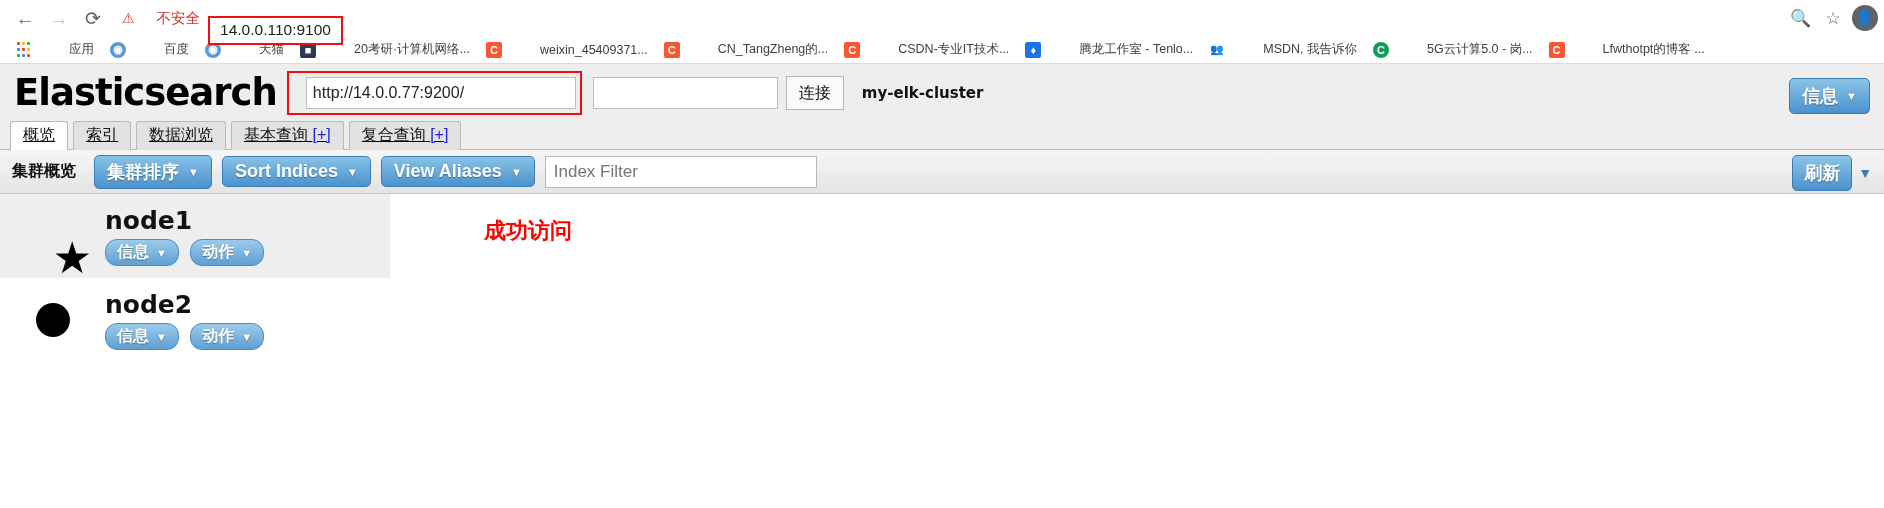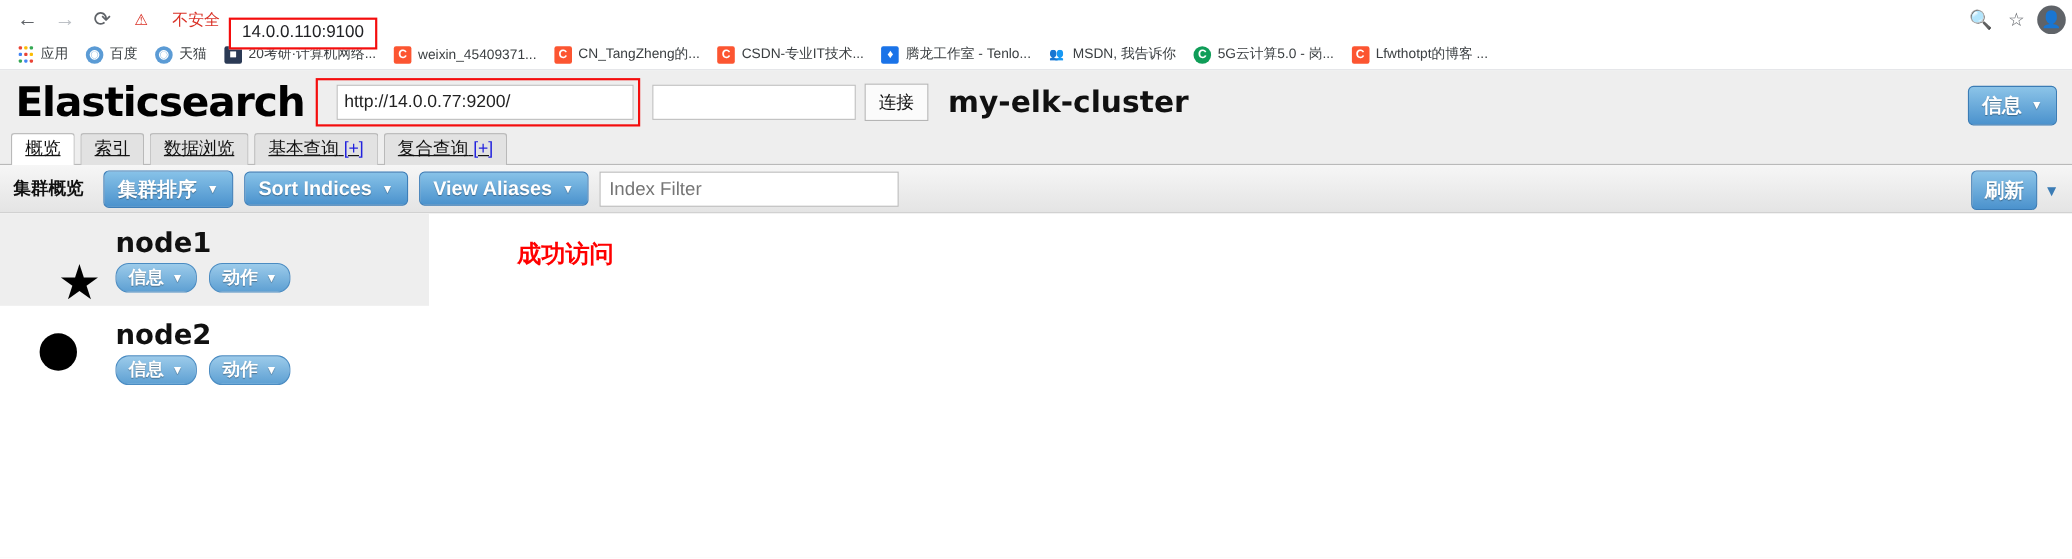--- a/index.html
+++ b/index.html
@@ -56,21 +56,21 @@
   
   .bookmarks {
     height:28px; background:#ffffff;
     display:flex; align-items:center;
     padding:0 8px; border-bottom:1px solid #dadce0;
     overflow:hidden; white-space:nowrap;
   }
   .bm {
     display:flex; align-items:center; height:24px;
     padding:0 7px; margin-right:2px; cursor:pointer;
-    font-size:12.5px; color:#3c4043; border-radius:4px;
+    font-size:12.5px; color:#3c4043; border-radius:4px;gap:32px;
   }
   .bm-ico {
     width:16px;height:16px;margin-right:6px;flex:0 0 16px;
     display:flex;align-items:center;justify-content:center;
     font-size:11px;font-weight:bold;border-radius:2px;
   }
   .ico-apps { display:grid; grid-template-columns:repeat(3,3px); grid-gap:2px; }
   .ico-apps i { width:3px;height:3px;display:block;border-radius:1px; }
   .ico-globe { background:#5b9bd5; color:#fff; border-radius:50%; }
   .ico-csdn { background:#fc5531; color:#fff; }
@@ -114,21 +114,21 @@
     border:1px solid #bdbdbd; background:#fff;
     font-size:16px; padding:0 6px; margin-left:3px;
   }
   .es-connect-btn {
     height:34px; min-width:58px; margin-left:8px;
     border:1px solid #b5b5b5; background:#fbfbfb;
     font-size:16px; color:#111; cursor:pointer;
     font-family:"Liberation Sans", sans-serif;
   }
   .es-clustername {
-    font-size:27px; font-weight:bold; color:#111;
+    font-size:15px; font-weight:bold; color:#111;
     margin-left:18px; white-space:nowrap;
     font-family:"DejaVu Sans", sans-serif;
   }
   .health-outline {
     border:2.5px solid #f40d0d;
     margin-left:12px; padding:7px 10px 7px 14px;
     display:flex; align-items:center;
   }
   .health-badge {
     background:#008000; color:#000;
@@ -237,21 +237,21 @@
   }
   .pill {
     background:linear-gradient(#9ccbea,#5ea0d3);
     border:1px solid #4b8cc2; border-radius:12px;
     color:#ffffff; font-size:16px; font-weight:bold;
     padding:2px 11px; cursor:pointer; margin-right:7px;
     text-shadow:0 1px 1px rgba(0,0,0,.35);
     display:inline-flex; align-items:center; gap:7px;
   }
   .annotation {
-    position:absolute; left:470px; top:22px;
+    position:absolute; left:484px; top:22px;
     color:#ff0000; font-size:22px; font-weight:bold;
     font-family:"DejaVu Sans", sans-serif;
     white-space:nowrap;
   }
 </style>
 </head>
 <body>
 
 <div class="browser-top">
   <div class="nav-btn">←</div>

